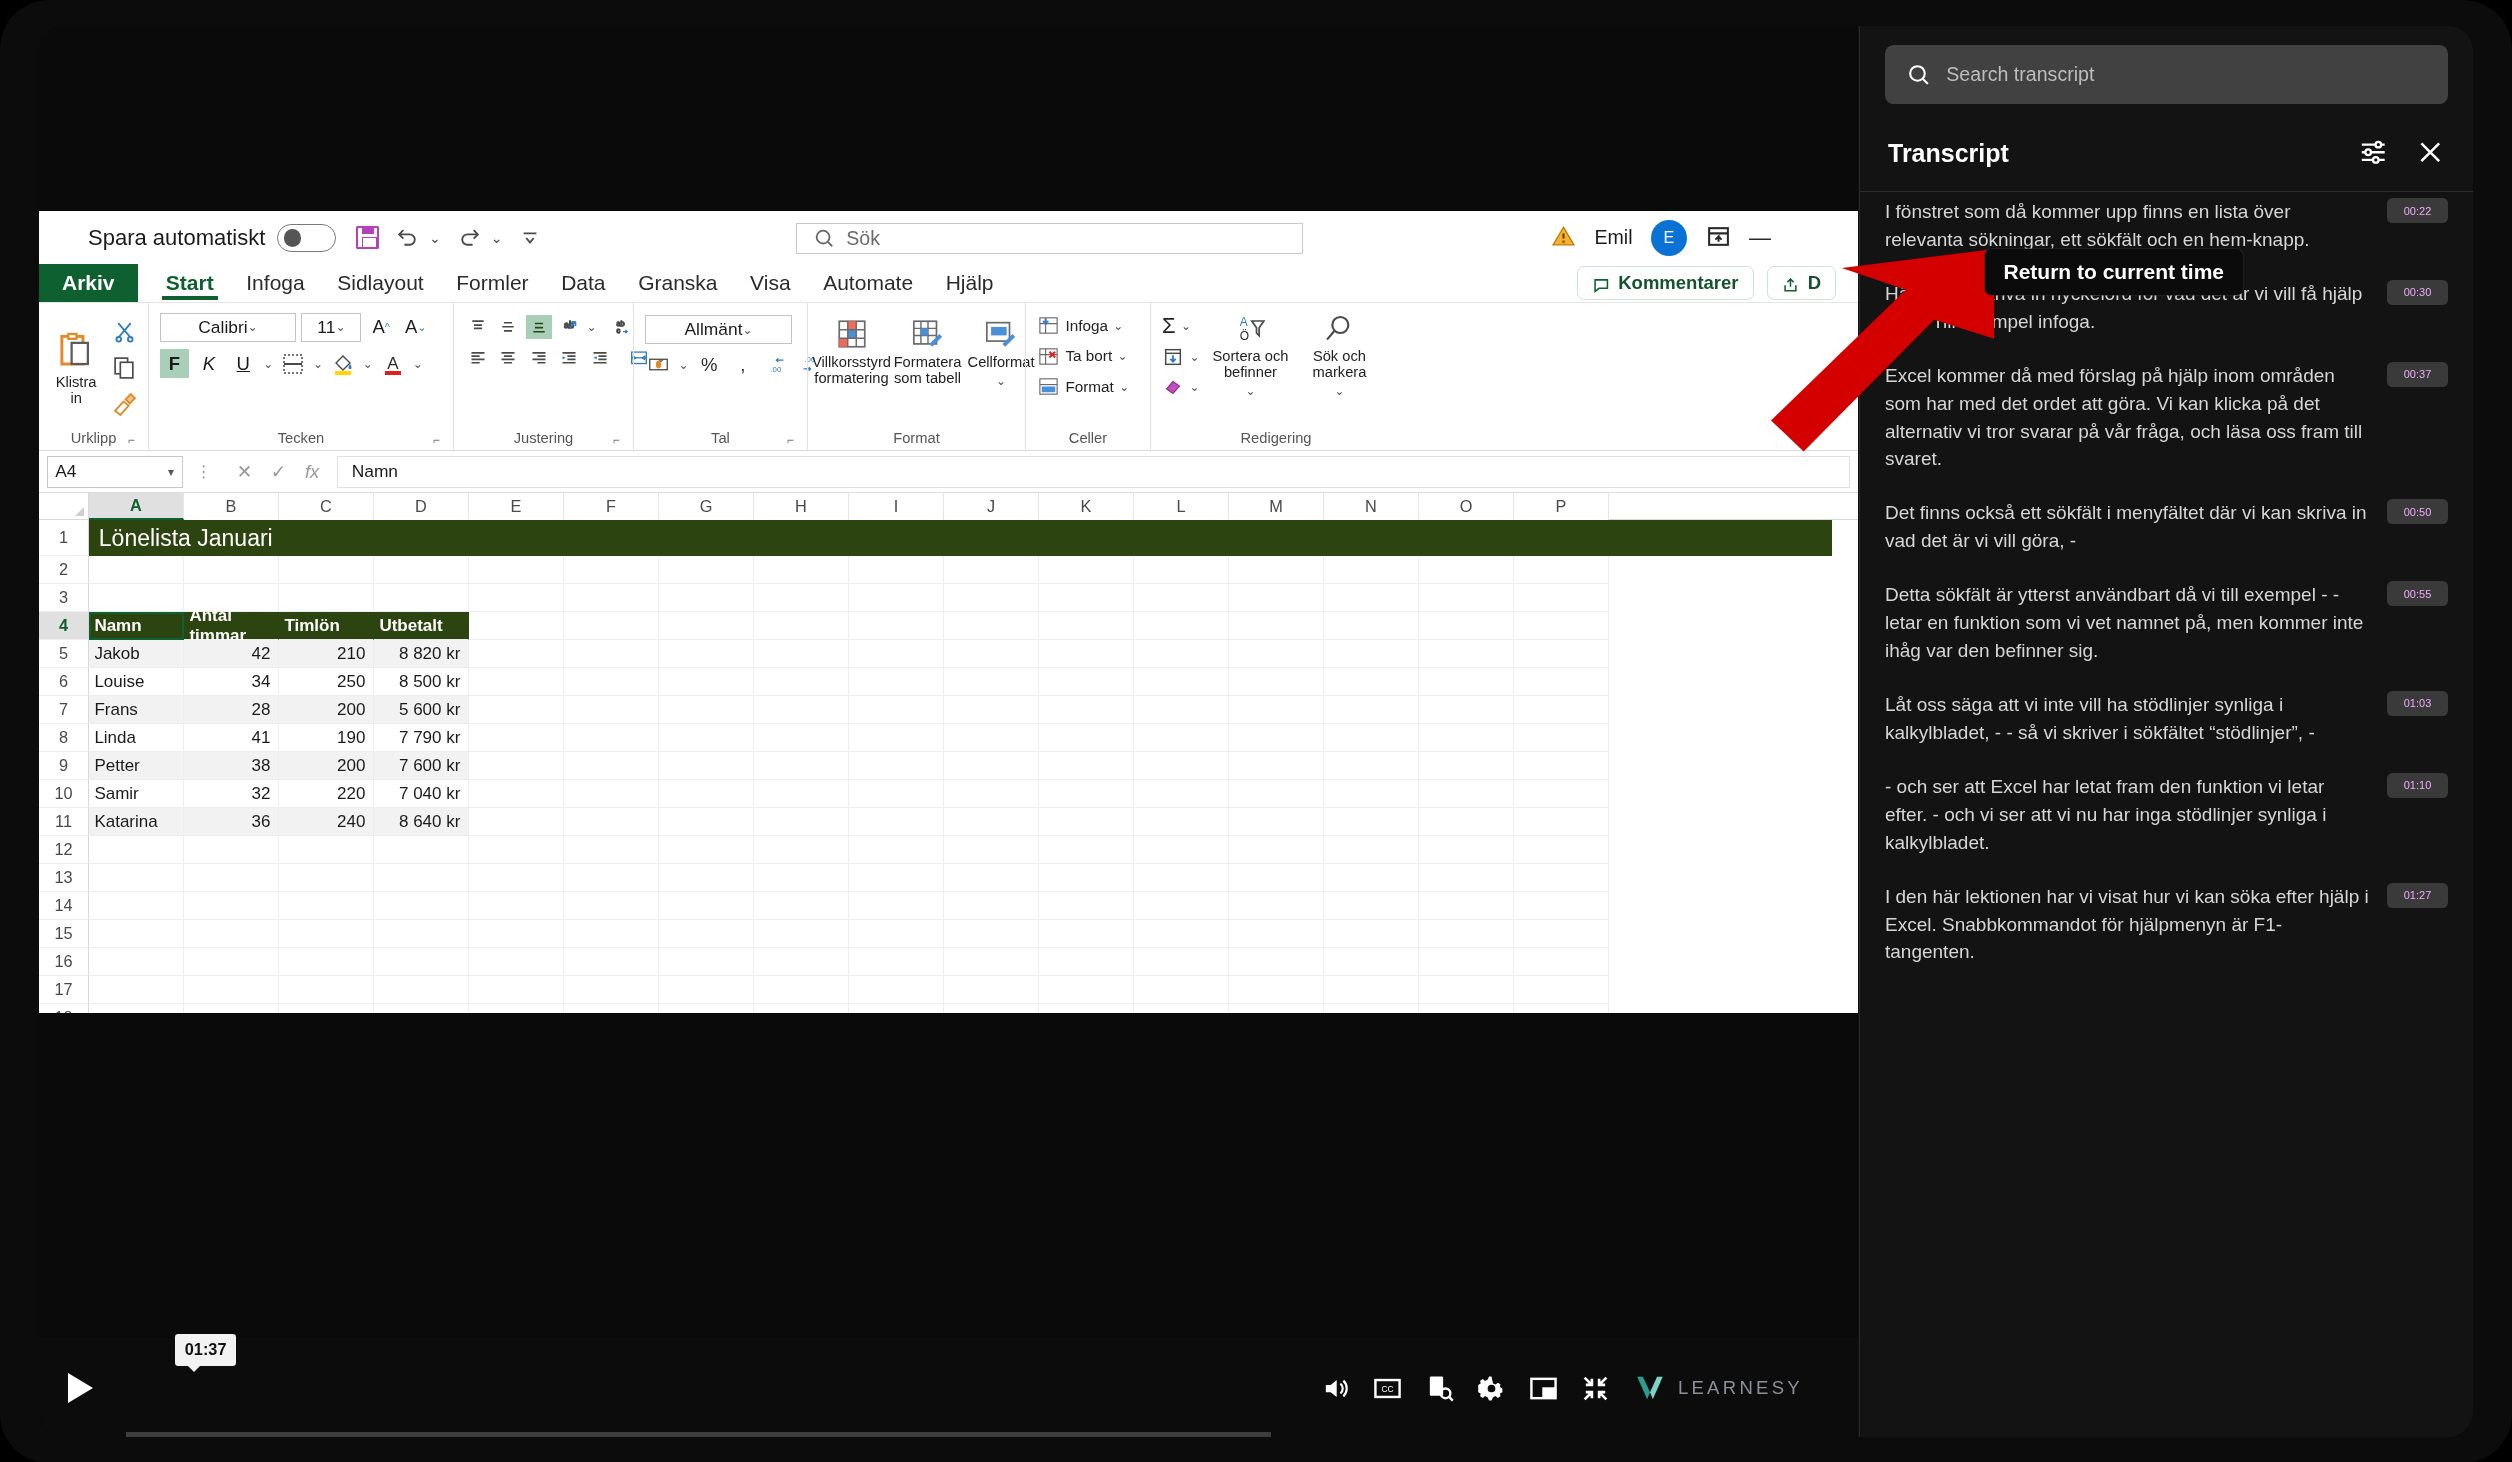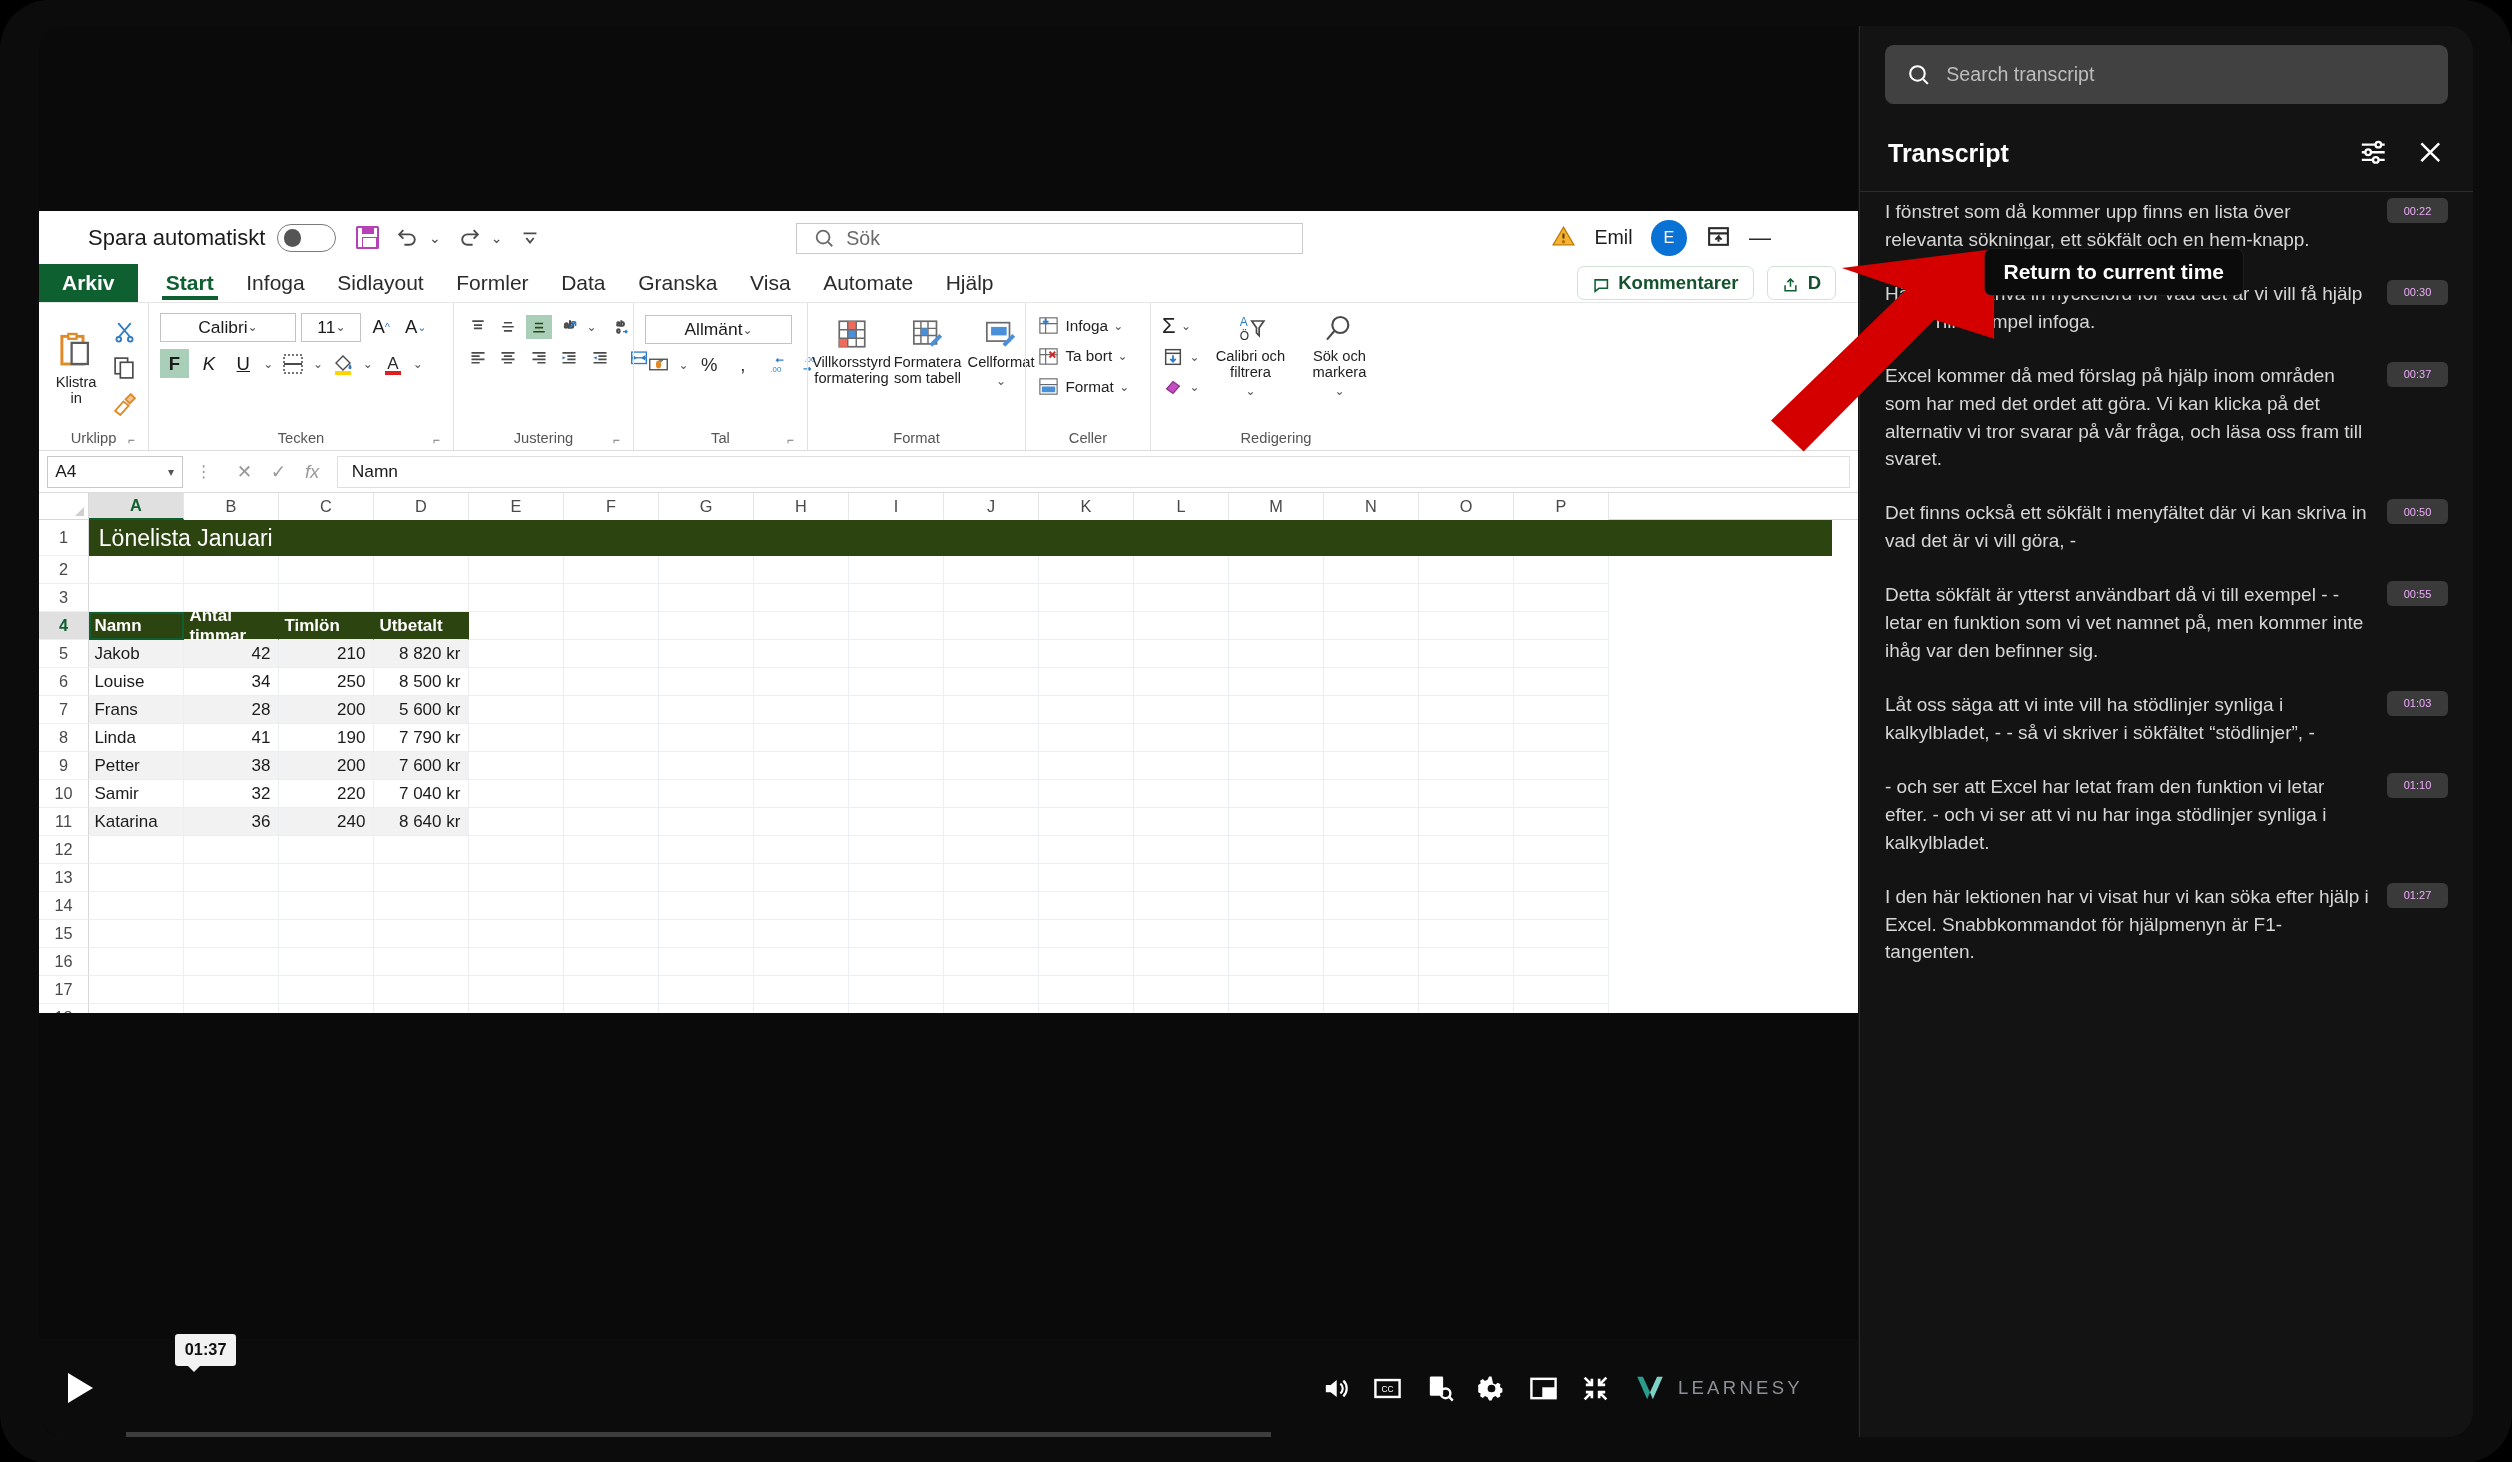--- a/index.html
+++ b/index.html
@@ -685,21 +685,21 @@
                     </svg>
                     <span class="mini-chev">⌄</span>
                   </span>
           </div>
           <div class="bigbtn" style="width:76px">
             <svg width="35" height="32" viewBox="0 0 24 24" fill="none">
                     <text x="4" y="10" font-size="9" fill="#2f7cc4">A</text>
                     <text x="4" y="20" font-size="9" fill="#2b2b2b">Ö</text>
                     <path d="M13 6h9l-3.5 5v6l-2-2v-4z" stroke="#4a4a4a" stroke-width="1.3"></path>
                   </svg>
-            <span class="lbl">Calibri och filtrera</span>
+            <span class="lbl">Sortera och befinner</span>
                   <span class="mini-chev">⌄</span>
           </div>
           <div class="bigbtn" style="width:76px">
             <svg width="32" height="32" viewBox="0 0 24 24" fill="none" stroke="#4a4a4a" stroke-width="1.6">
                     <circle cx="13" cy="9" r="6"></circle>
                     <path d="M8.5 13.5L3 20"></path>
                   </svg>
             <span class="lbl">Sök och markera</span>
                   <span class="mini-chev">⌄</span>
           </div>

